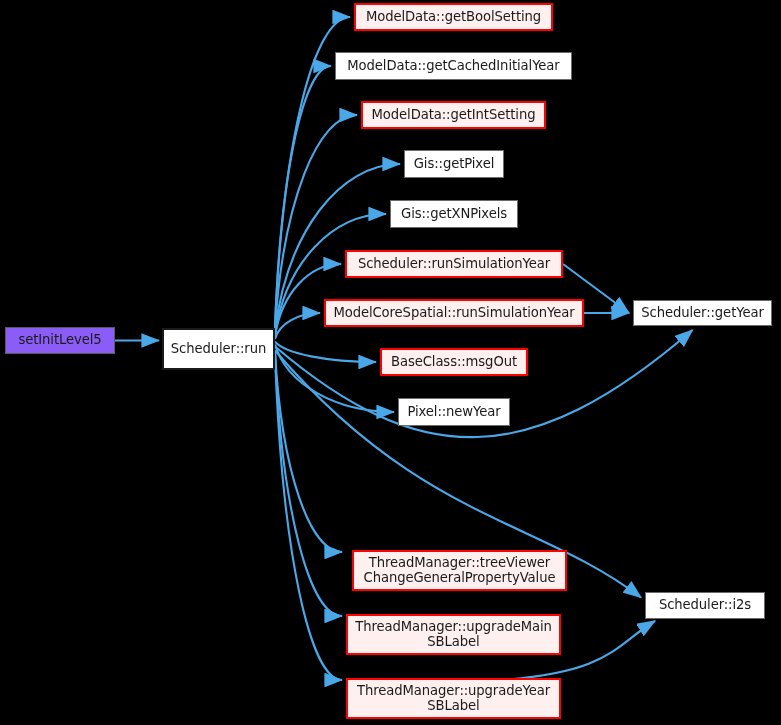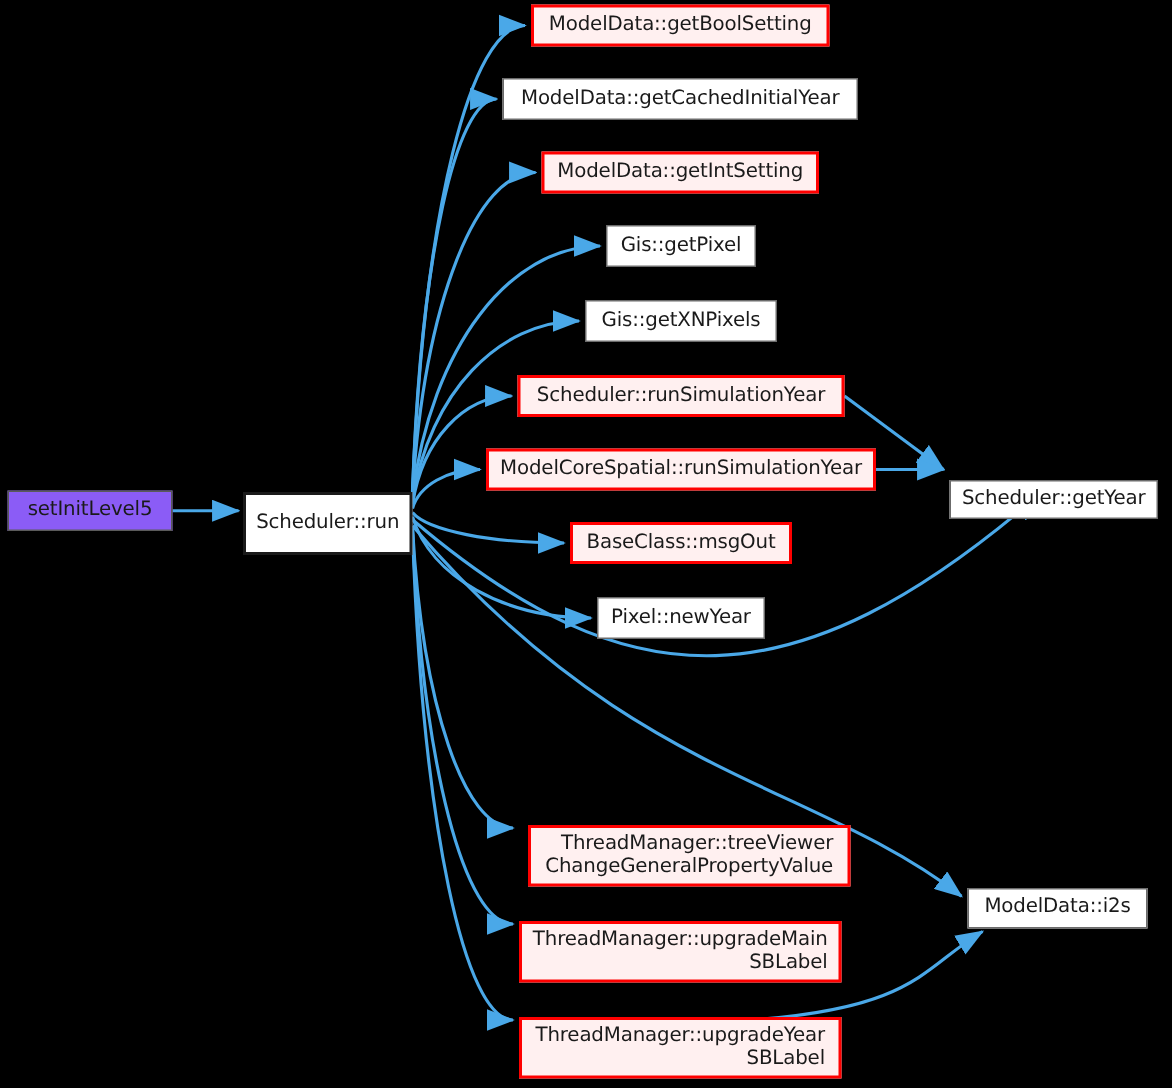--- a/index.html
+++ b/index.html
@@ -35,21 +35,20 @@
     letter-spacing: -0.1px;
     white-space: pre-line;
   }
   .node.gray {
     background: #ffffff;
     border: 1.6px solid #6b6b6b;
   }
   .node.red {
     background: #fff0f0;
     border: 2px solid #ff0000;
-    text-align: right;
   }
   .node.current {
     background: #8b5cf6;
     border: 1.6px solid #5a5a5a;
   }
   .node.root {
     background: #ffffff;
     border: 2.2px solid #1a1a1a;
   }
   .node span { display: block; }
@@ -98,17 +97,17 @@
       <div class="node red" style="left: 345px; top: 250px; width: 218px; height: 28px;"><span>Scheduler::runSimulationYear</span></div>
       <div class="node red" style="left: 324px; top: 299px; width: 260px; height: 28px;"><span>ModelCoreSpatial::runSimulationYear</span></div>
       <div class="node red" style="left: 380px; top: 348px; width: 148px; height: 28px;"><span>BaseClass::msgOut</span></div>
       <div class="node gray" style="left: 398px; top: 398px; width: 112px; height: 28px;"><span>Pixel::newYear</span></div>
       <div class="node red" style="left: 352px; top: 550px; width: 215px; height: 41px;"><span>ThreadManager::treeViewer
 ChangeGeneralPropertyValue</span></div>
       <div class="node red" style="left: 346px; top: 614px; width: 215px; height: 41px;"><span>ThreadManager::upgradeMain
 SBLabel</span></div>
       <div class="node red" style="left: 346px; top: 678px; width: 215px; height: 41px;"><span>ThreadManager::upgradeYear
 SBLabel</span></div>
-      <div class="node gray" style="left: 633px; top: 300px; width: 139px; height: 26px; margin-top: 20px;"><span>Scheduler::getYear</span></div>
-      <div class="node gray" style="left: 645px; top: 592px; width: 120px; height: 27px;"><span>ModelData::i2s</span></div>
+      <div class="node gray" style="left: 633px; top: 300px; width: 139px; height: 26px;"><span>Scheduler::getYear</span></div>
+      <div class="node gray" style="left: 645px; top: 592px; width: 120px; height: 27px;"><span>Scheduler::i2s</span></div>
     </div>
 
 </div>
 
 </body></html>

